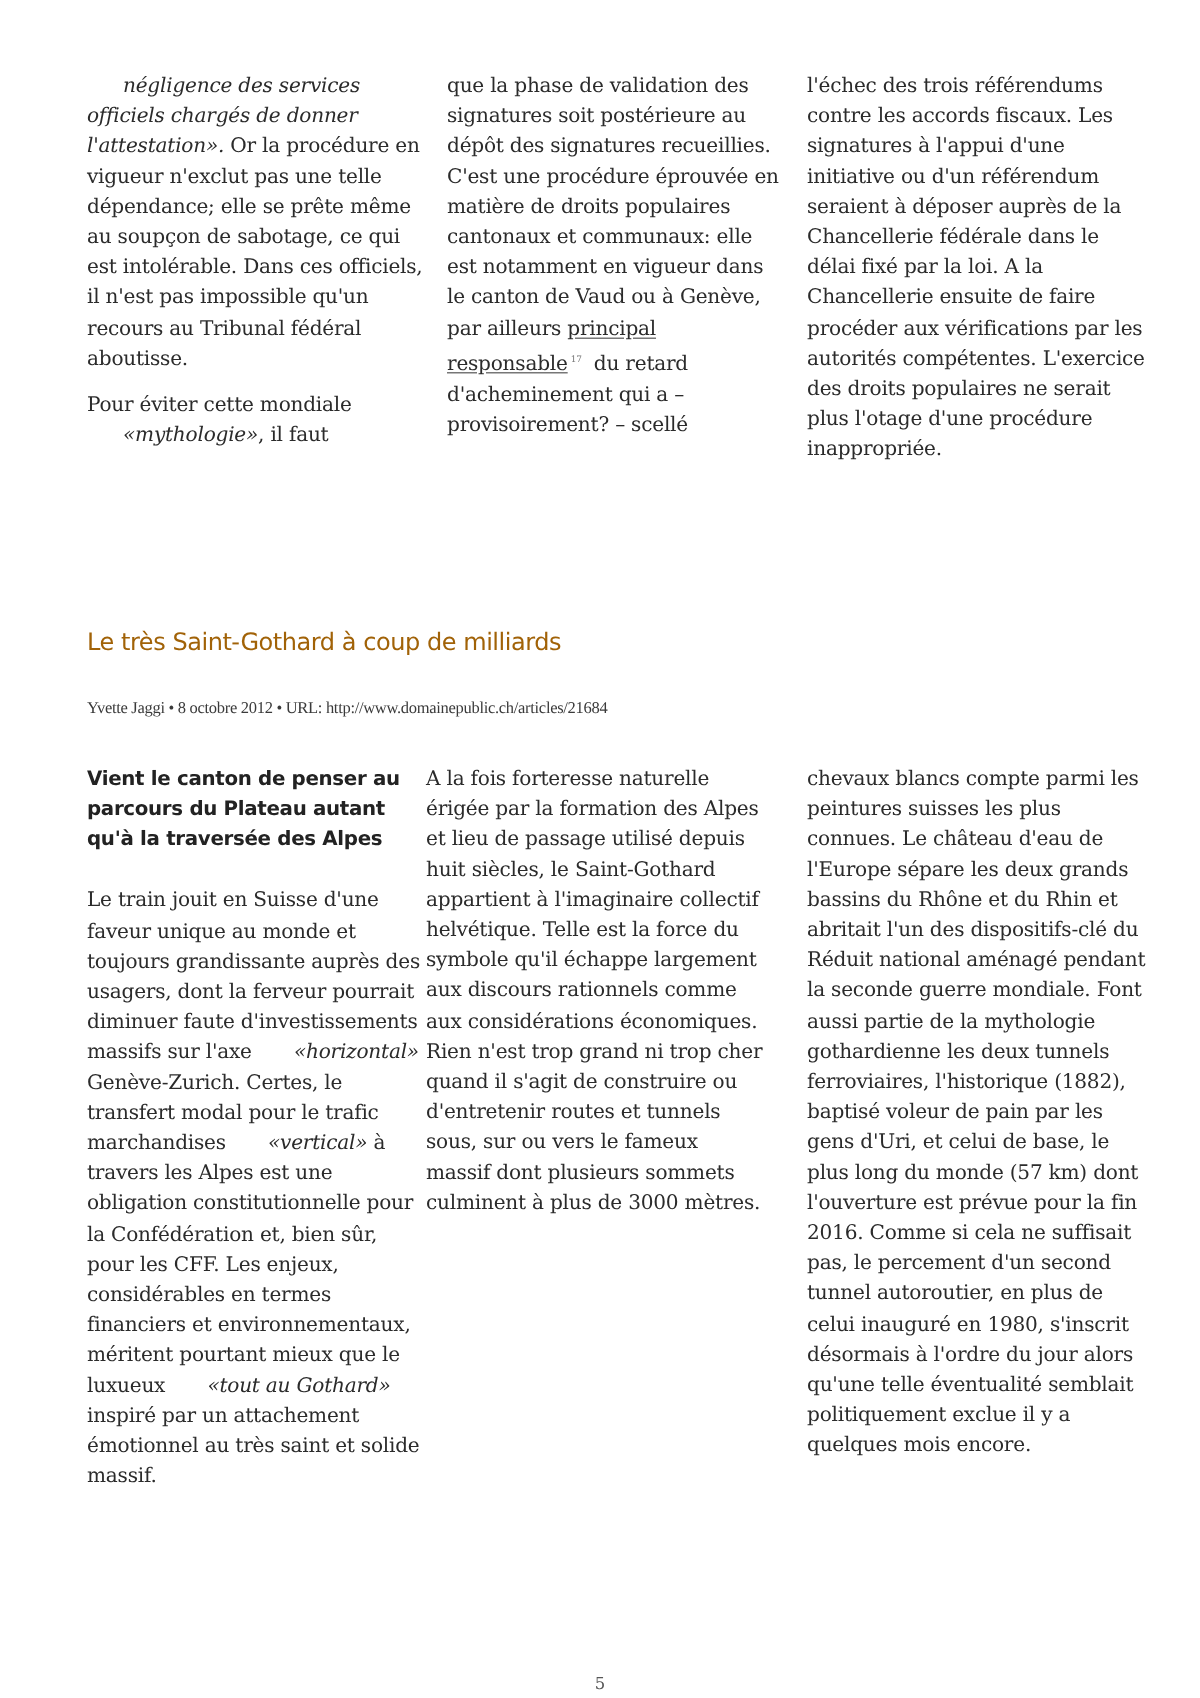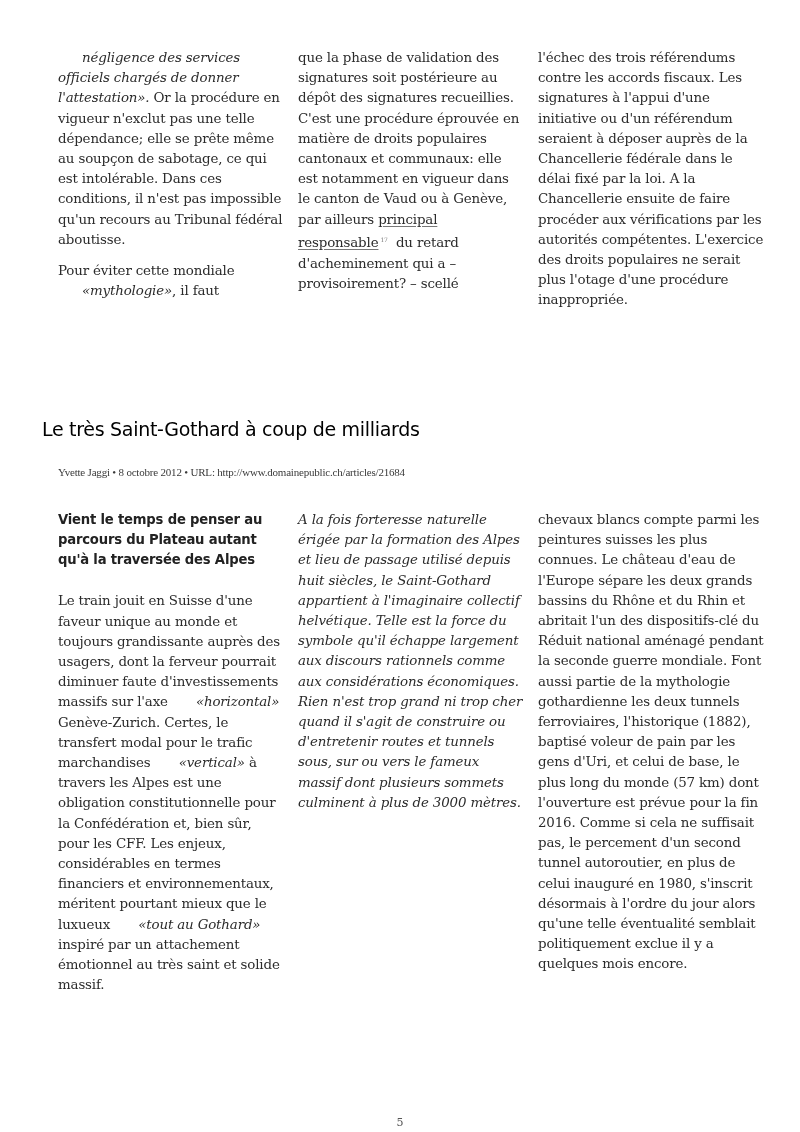--- a/index.html
+++ b/index.html
@@ -14,65 +14,65 @@
     letter-spacing: -0.15px;
   }
   .col p { margin: 0 0 11px 0; }
   .col em { font-style: italic; margin-left: 24px; }
   .link { text-decoration: underline; text-decoration-color: #777; text-underline-offset: 2px; }
   .fn { font-size: 6px; vertical-align: super; color: #777; margin: 0 4px 0 2px; }
   .top1 { left: 58px; top: 48px; width: 225px; }
   .top2 { left: 298px; top: 48px; width: 225px; }
   .top3 { left: 538px; top: 48px; width: 230px; }
   .title {
-    position: absolute; left: 42px; top: 418px;
+    position: absolute; left: 58px; top: 418px;
     font-family: "DejaVu Sans", "Liberation Sans", sans-serif;
-    font-size: 19px; color: #000000; letter-spacing: -0.3px; margin: 0; font-weight: normal;
+    font-size: 16px; color: #a16207; letter-spacing: -0.3px; margin: 0; font-weight: normal;
   }
   .byline {
     position: absolute; left: 58px; top: 466px;
     font-family: Liberation Serif, serif;
     font-size: 11px; color: #3a3a3a; letter-spacing: -0.2px;
   }
   .sub {
     font-family: "DejaVu Sans", "Liberation Sans", sans-serif;
     font-weight: bold; font-size: 13.2px; line-height: 19.8px; color: #222;
     margin: 0 0 22px 0; letter-spacing: -0.2px;
   }
   .b1 { left: 58px; top: 510px; width: 225px; }
-  .b2 { left: 298px; top: 510px; width: 225px; font-style: italic; }
+  .b2 { left: 284px; top: 510px; width: 225px; }
   .b3 { left: 538px; top: 510px; width: 230px; }
   .pagenum {
     position: absolute; left: 0; width: 800px; top: 1116px; text-align: center;
     font-family: "DejaVu Serif", serif; font-size: 11px; color: #555;
   }
 </style>
 </head>
 <body>
 
 <div class="page">
 
   <div class="col top1">
-    <p><em>négligence des services officiels chargés de donner l'attestation».</em><span> Or la procédure en vigueur n'exclut pas une telle dépendance; elle se prête même au soupçon de sabotage, ce qui est intolérable. Dans ces conditions, il n'est pas impossible qu'un recours au Tribunal fédéral aboutisse.</span></p>
+    <p><em>négligence des services officiels chargés de donner l'attestation».</em><span> Or la procédure en vigueur n'exclut pas une telle dépendance; elle se prête même au soupçon de sabotage, ce qui est intolérable. Dans ces officiels, il n'est pas impossible qu'un recours au Tribunal fédéral aboutisse.</span></p>
     <p><span>Pour éviter cette mondiale </span><em>«mythologie»</em><span>, il faut</span></p>
   </div>
 
   <div class="col top2">
     <p><span>que la phase de validation des signatures soit postérieure au dépôt des signatures recueillies. C'est une procédure éprouvée en matière de droits populaires cantonaux et communaux: elle est notamment en vigueur dans le canton de Vaud ou à Genève, par ailleurs </span><a class="link">principal responsable</a><sup class="fn">17</sup><span> du retard d'acheminement qui a – provisoirement? – scellé</span></p>
   </div>
 
   <div class="col top3">
     <p>l'échec des trois référendums contre les accords fiscaux. Les signatures à l'appui d'une initiative ou d'un référendum seraient à déposer auprès de la Chancellerie fédérale dans le délai fixé par la loi. A la Chancellerie ensuite de faire procéder aux vérifications par les autorités compétentes. L'exercice des droits populaires ne serait plus l'otage d'une procédure inappropriée.</p>
   </div>
 
   <h1 class="title">Le très Saint-Gothard à coup de milliards</h1>
   <div class="byline">Yvette Jaggi • 8 octobre 2012 • URL: http://www.domainepublic.ch/articles/21684</div>
 
   <div class="col b1">
-    <div class="sub">Vient le temps de penser au parcours du Plateau autant qu'à la traversée des Alpes</div>
+    <div class="sub">Vient le canton de penser au parcours du Plateau autant qu'à la traversée des Alpes</div>
     <p><span>Le train jouit en Suisse d'une faveur unique au monde et toujours grandissante auprès des usagers, dont la ferveur pourrait diminuer faute d'investissements massifs sur l'axe </span><em>«horizontal»</em><span> Genève-Zurich. Certes, le transfert modal pour le trafic marchandises </span><em>«vertical»</em><span> à travers les Alpes est une obligation constitutionnelle pour la Confédération et, bien sûr, pour les CFF. Les enjeux, considérables en termes financiers et environnementaux, méritent pourtant mieux que le luxueux </span><em>«tout au Gothard»</em><span> inspiré par un attachement émotionnel au très saint et solide massif.</span></p>
   </div>
 
   <div class="col b2">
     <p>A la fois forteresse naturelle érigée par la formation des Alpes et lieu de passage utilisé depuis huit siècles, le Saint-Gothard appartient à l'imaginaire collectif helvétique. Telle est la force du symbole qu'il échappe largement aux discours rationnels comme aux considérations économiques. Rien n'est trop grand ni trop cher quand il s'agit de construire ou d'entretenir routes et tunnels sous, sur ou vers le fameux massif dont plusieurs sommets culminent à plus de 3000 mètres.</p>
   </div>
 
   <div class="col b3">
     <p>chevaux blancs compte parmi les peintures suisses les plus connues. Le château d'eau de l'Europe sépare les deux grands bassins du Rhône et du Rhin et abritait l'un des dispositifs-clé du Réduit national aménagé pendant la seconde guerre mondiale. Font aussi partie de la mythologie gothardienne les deux tunnels ferroviaires, l'historique (1882), baptisé voleur de pain par les gens d'Uri, et celui de base, le plus long du monde (57 km) dont l'ouverture est prévue pour la fin 2016. Comme si cela ne suffisait pas, le percement d'un second tunnel autoroutier, en plus de celui inauguré en 1980, s'inscrit désormais à l'ordre du jour alors qu'une telle éventualité semblait politiquement exclue il y a quelques mois encore.</p>
   </div>

